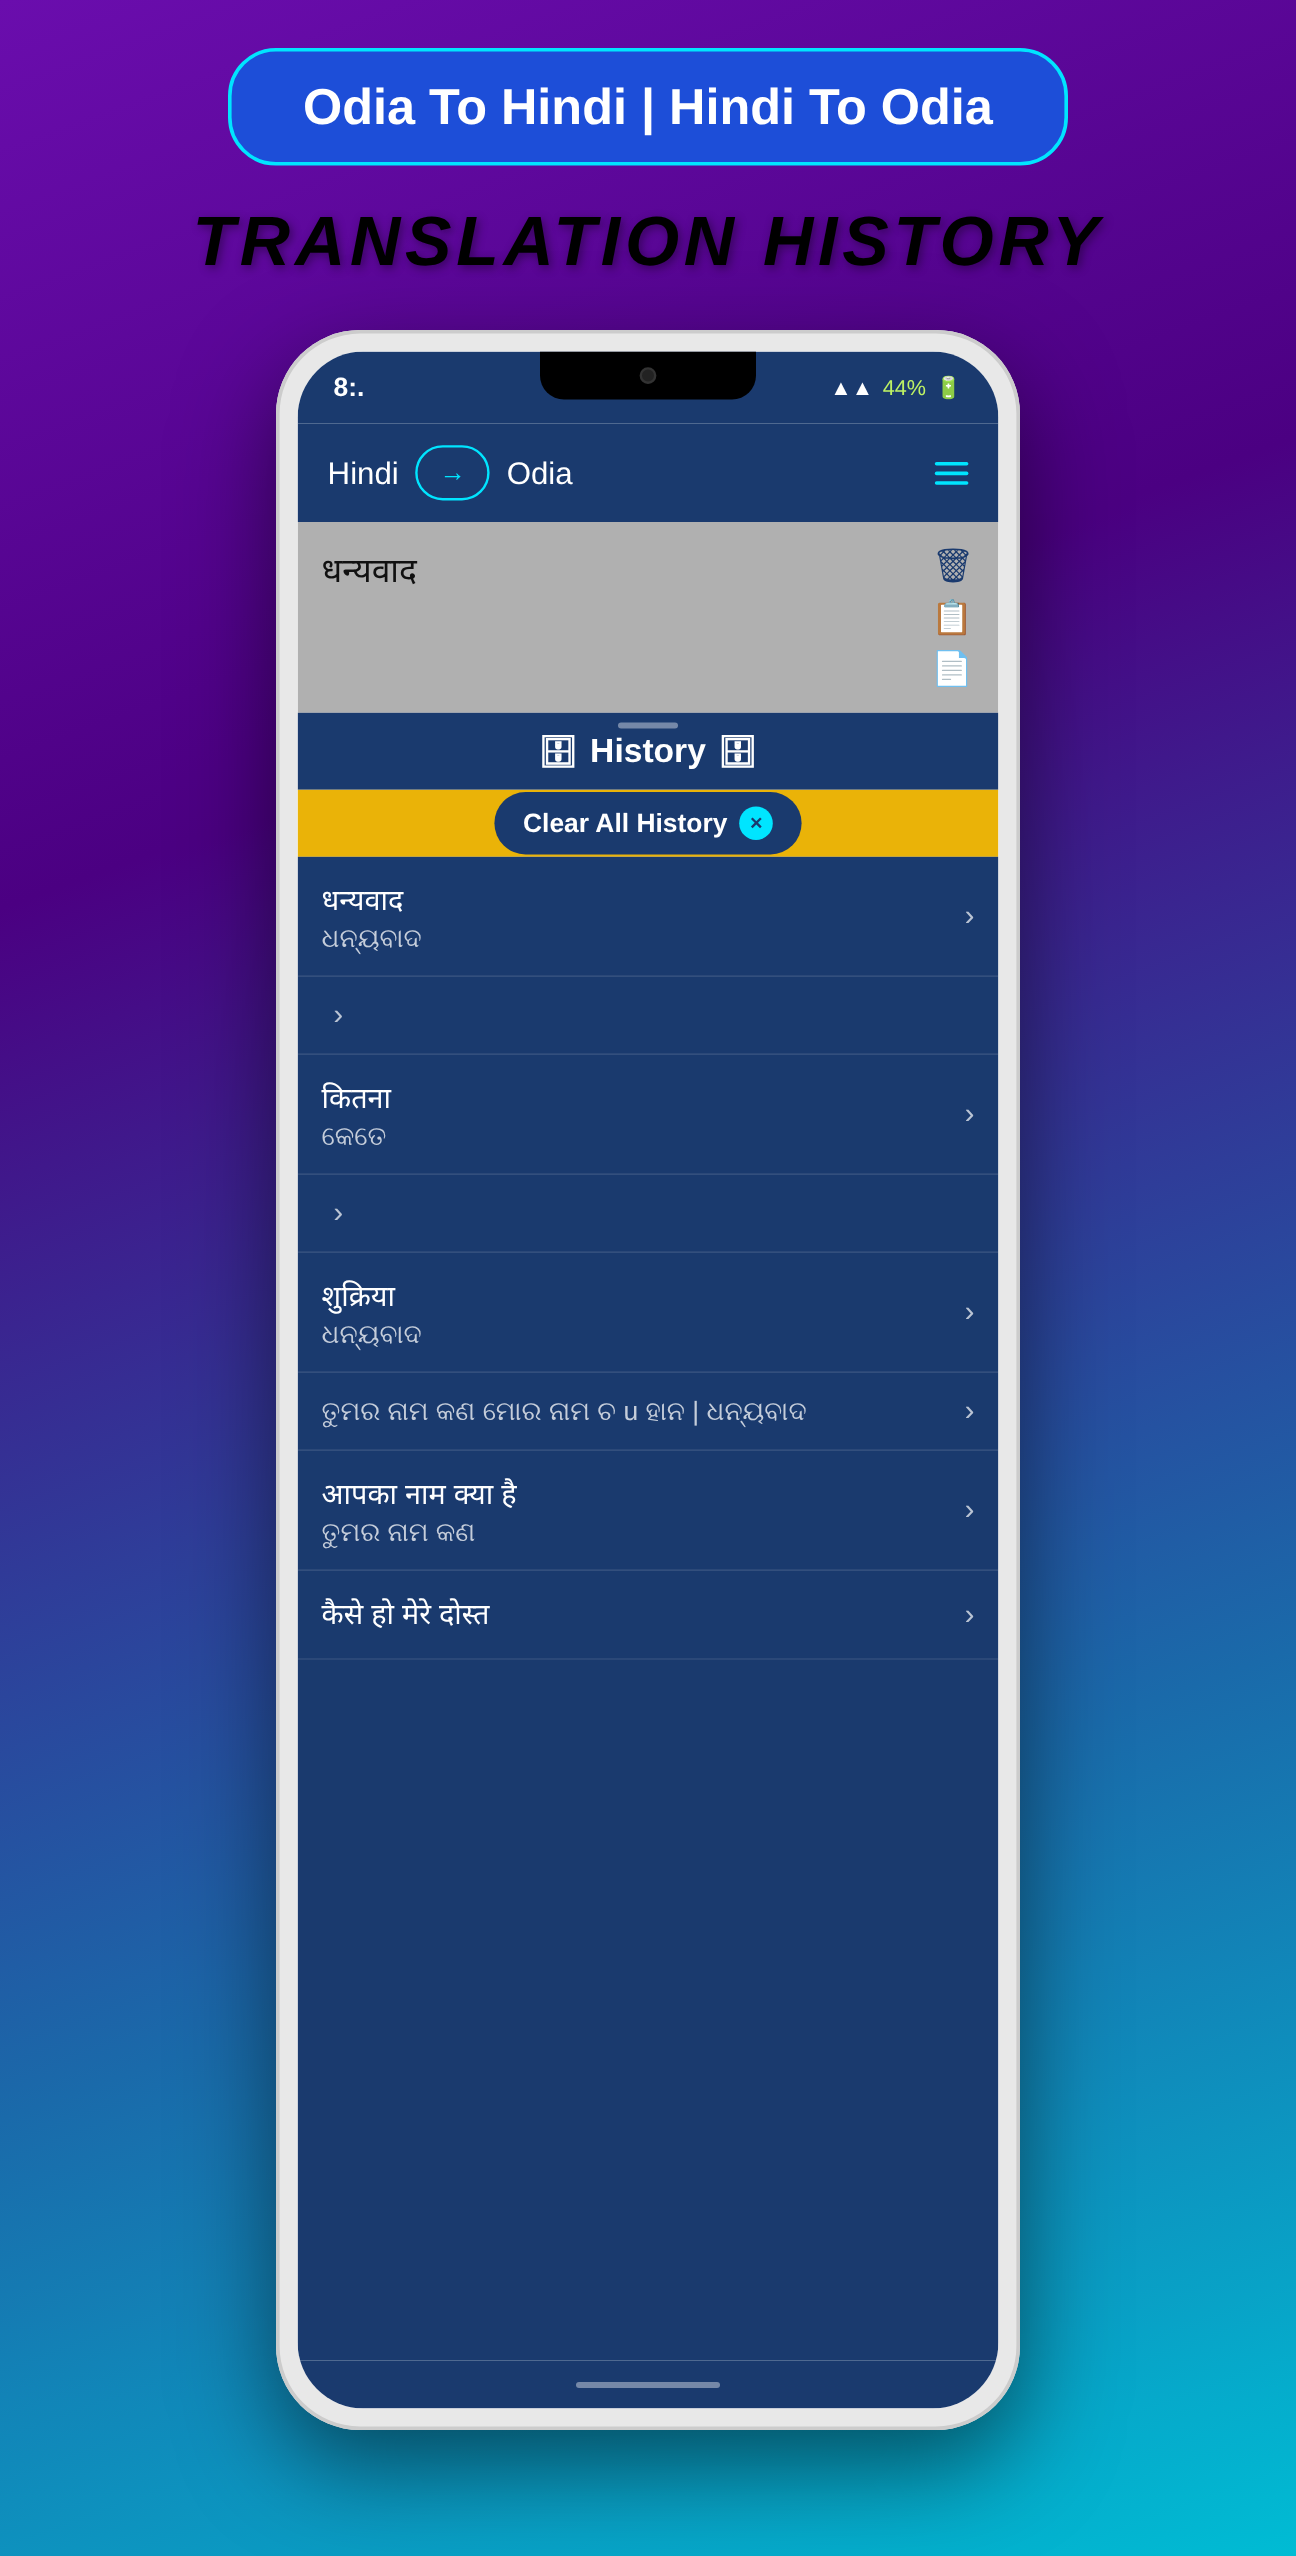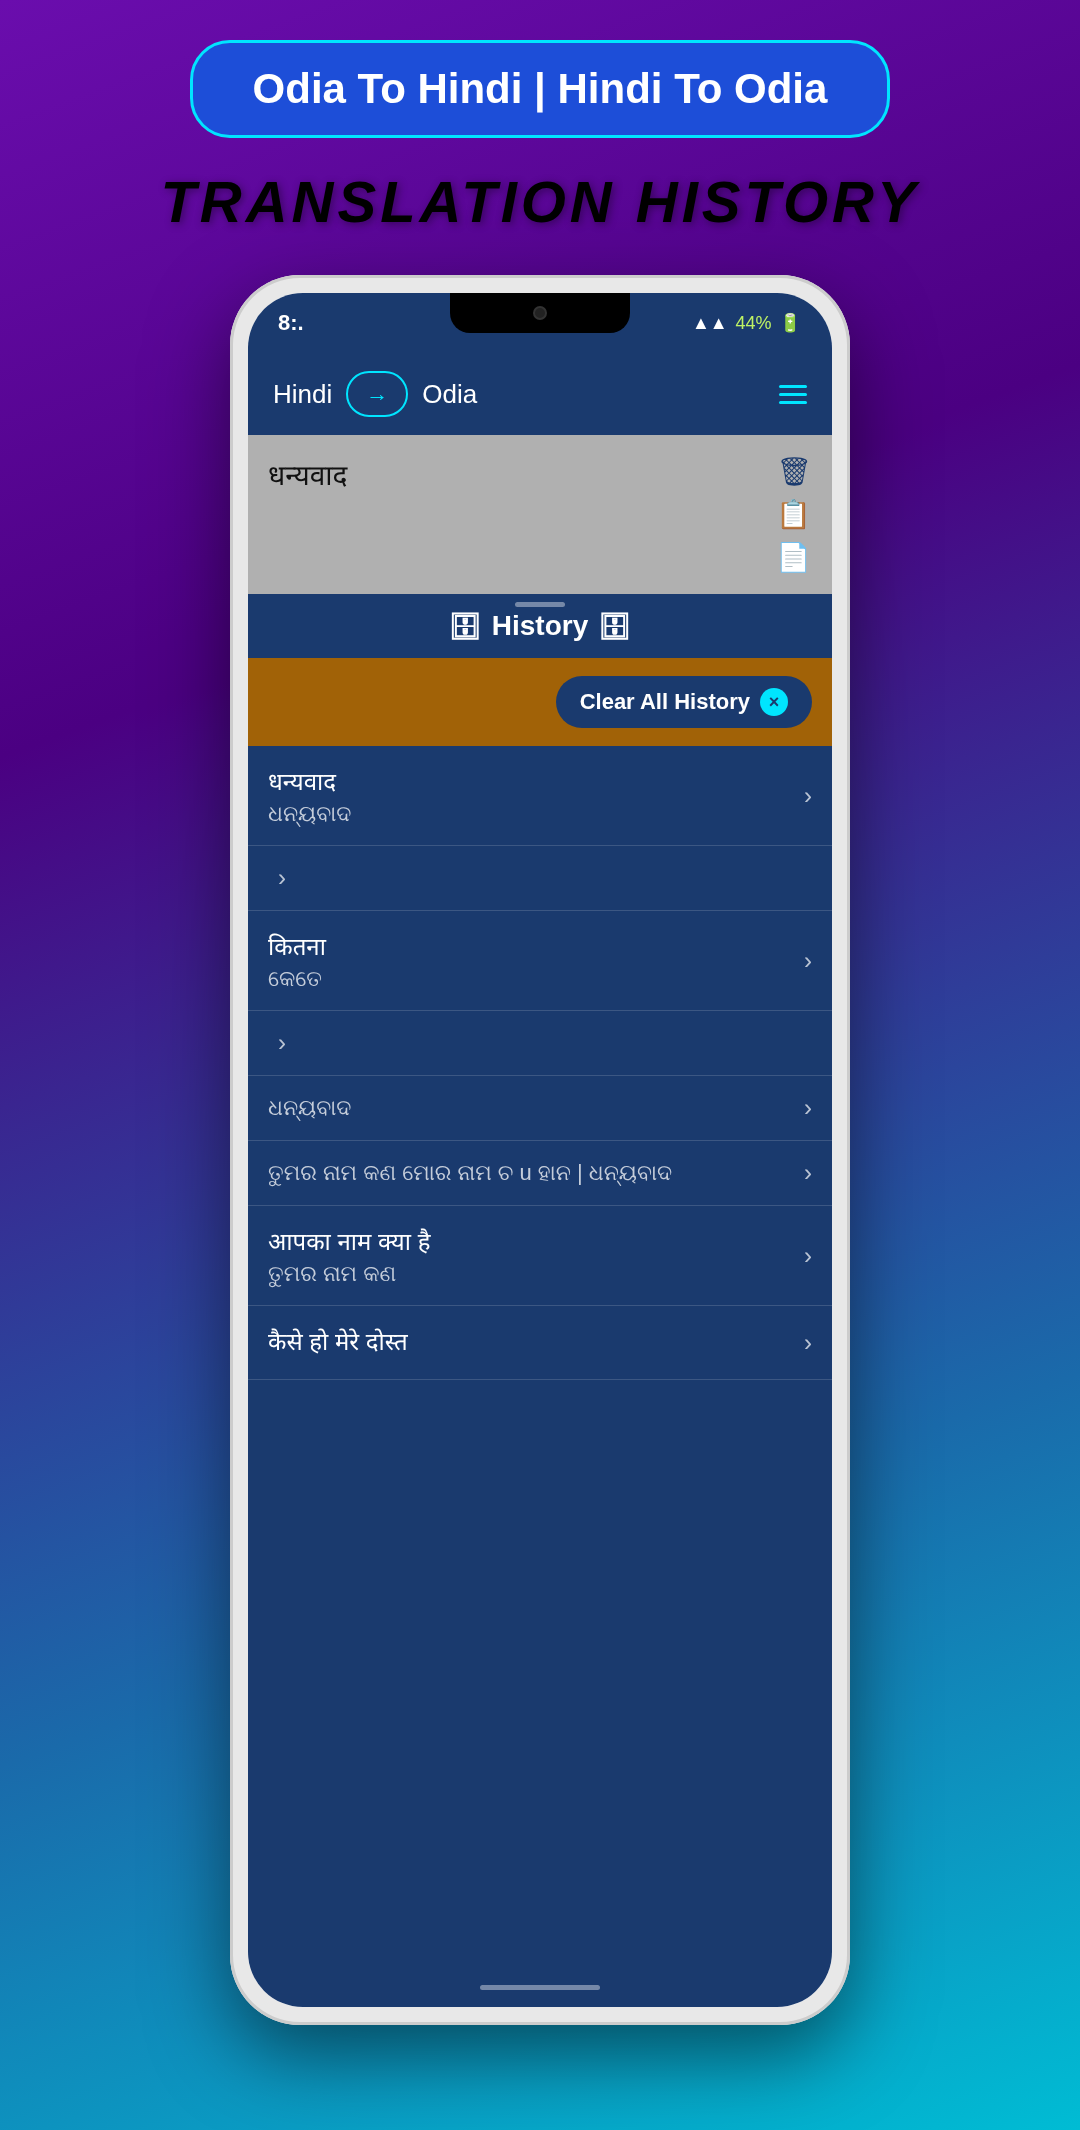--- a/index.html
+++ b/index.html
@@ -225,25 +225,25 @@
       align-items: center;
       gap: 10px;
     }
 
     .db-icon {
       font-size: 26px;
     }
 
     
     .clear-history-bar {
-      background: #a16207;
-      padding: 18px 20px;
-      display: flex;
-      align-items: center;
-      justify-content: flex-end;
+      background: #eab308;
+      padding: 2px 20px;
+      display: flex;
+      align-items: center;
+      justify-content: center;
     }
 
     .clear-all-btn {
       background: #1a3a6e;
       color: white;
       border: none;
       border-radius: 30px;
       padding: 12px 24px;
       font-size: 22px;
       font-weight: 600;
@@ -404,20 +404,21 @@
         </div>
         <span class="chevron-right">›</span>
       </div>
 
       <div class="history-item">
         <span class="chevron-right">›</span>
       </div>
 
       <div class="history-item">
         <div class="history-item-text">
+          <div class="history-original">शुक्रिया</div>
           <div class="history-translated">ଧନ୍ୟବାଦ</div>
         </div>
         <span class="chevron-right">›</span>
       </div>
 
       <div class="history-item">
         <div class="history-item-text">
           <div class="history-translated">ତୁମର ନାମ କଣ ମୋର ନାମ ଚ u ହାନ | ଧନ୍ୟବାଦ</div>
         </div>
         <span class="chevron-right">›</span>

